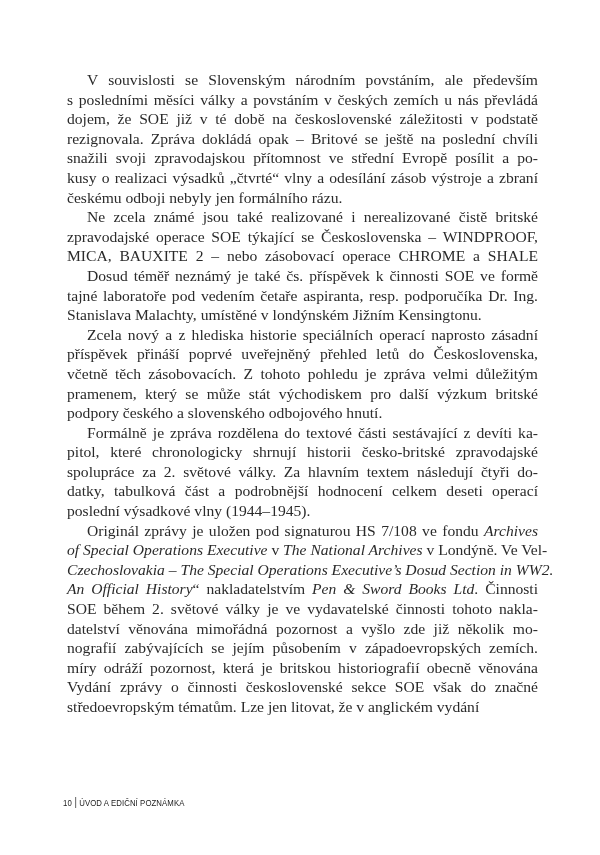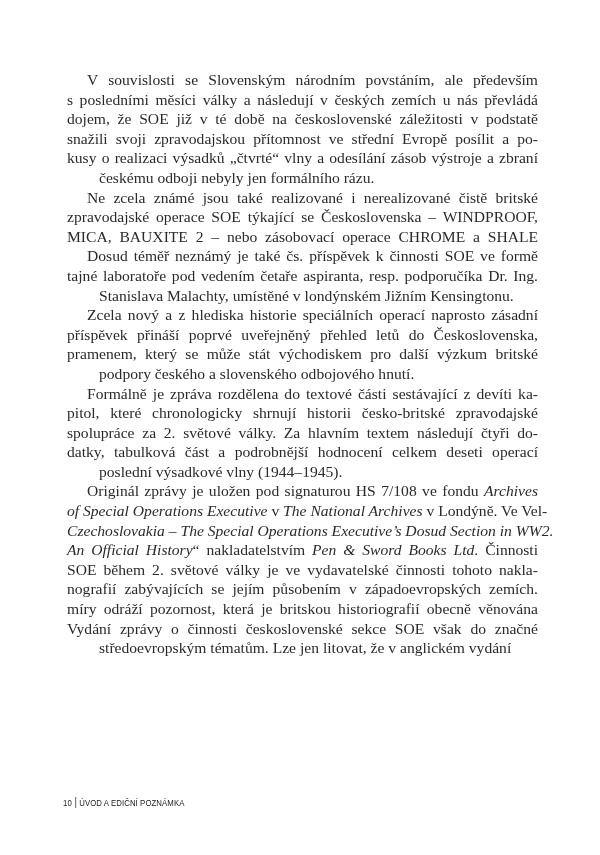--- a/index.html
+++ b/index.html
@@ -10,73 +10,76 @@
   .text-block {
     position: absolute; left: 67px; top: 70px; width: 471px;
     font-family: "Liberation Serif", "DejaVu Serif", serif;
     font-size: 15.6px; line-height: 19.6px; color: #2a2a2a;
     text-align: justify; hyphens: manual;
   }
   .line {
     display: block; white-space: nowrap; text-align: justify; text-align-last: justify;
     height: 19.6px; overflow: visible;
   }
-  .line.last { text-align-last: left; margin-left: 32px; }
+  .line.last { text-align-last: left; }
   .line.indent { padding-left: 20px; }
   .i { font-style: italic; }
   .footer {
     position: absolute; left: 63px; top: 797px;
     font-family: "Liberation Sans", "DejaVu Sans", sans-serif;
     font-size: 9.5px; color: #222; letter-spacing: 0.1px;
     transform: scaleX(0.82); transform-origin: left center;
   }
   .footer .sep { display: inline-block; width: 1px; height: 11px; background: #444; margin: 0 4px; vertical-align: -2px; }
 </style>
 </head>
 <body>
 
 <div class="page">
   <div class="text-block" id="text-block">
       <div>
         <span class="line indent">V souvislosti se Slovenským národním povstáním, ale především</span>
-        <span class="line">s posledními měsíci války a následují v českých zemích u nás převládá</span>
+        <span class="line">s posledními měsíci války a povstáním v českých zemích u nás převládá</span>
         <span class="line">dojem, že SOE již v té době na československé záležitosti v podstatě</span>
+        <span class="line">rezignovala. Zpráva dokládá opak – Britové se ještě na poslední chvíli</span>
         <span class="line">snažili svoji zpravodajskou přítomnost ve střední Evropě posílit a po-</span>
         <span class="line">kusy o realizaci výsadků „čtvrté“ vlny a odesílání zásob výstroje a zbraní</span>
         <span class="line last">českému odboji nebyly jen formálního rázu.</span>
       </div>
       <div>
         <span class="line indent">Ne zcela známé jsou také realizované i nerealizované čistě britské</span>
         <span class="line">zpravodajské operace SOE týkající se Československa – WINDPROOF,</span>
         <span class="line">MICA, BAUXITE 2 – nebo zásobovací operace CHROME a SHALE</span>
       </div>
       <div>
         <span class="line indent">Dosud téměř neznámý je také čs. příspěvek k činnosti SOE ve formě</span>
         <span class="line">tajné laboratoře pod vedením četaře aspiranta, resp. podporučíka Dr. Ing.</span>
         <span class="line last">Stanislava Malachty, umístěné v londýnském Jižním Kensingtonu.</span>
       </div>
       <div>
         <span class="line indent">Zcela nový a z hlediska historie speciálních operací naprosto zásadní</span>
         <span class="line">příspěvek přináší poprvé uveřejněný přehled letů do Československa,</span>
+        <span class="line">včetně těch zásobovacích. Z tohoto pohledu je zpráva velmi důležitým</span>
         <span class="line">pramenem, který se může stát východiskem pro další výzkum britské</span>
         <span class="line last">podpory českého a slovenského odbojového hnutí.</span>
       </div>
       <div>
         <span class="line indent">Formálně je zpráva rozdělena do textové části sestávající z devíti ka-</span>
         <span class="line">pitol, které chronologicky shrnují historii česko-britské zpravodajské</span>
         <span class="line">spolupráce za 2. světové války. Za hlavním textem následují čtyři do-</span>
         <span class="line">datky, tabulková část a podrobnější hodnocení celkem deseti operací</span>
         <span class="line last">poslední výsadkové vlny (1944–1945).</span>
       </div>
       <div>
         <span class="line indent">Originál zprávy je uložen pod signaturou HS 7/108 ve fondu <span class="i">Archives</span></span>
         <span class="line"><span class="i">of Special Operations Executive</span> v <span class="i">The National Archives</span> v Londýně. Ve Vel-</span>
         <span class="line"><span class="i">Czechoslovakia – The Special Operations Executive’s Dosud Section in WW2.</span></span>
         <span class="line"><span class="i">An Official History</span>“ nakladatelstvím <span class="i">Pen &amp; Sword Books Ltd</span>. Činnosti</span>
         <span class="line">SOE během 2. světové války je ve vydavatelské činnosti tohoto nakla-</span>
+        <span class="line">datelství věnována mimořádná pozornost a vyšlo zde již několik mo-</span>
         <span class="line">nografií zabývajících se jejím působením v západoevropských zemích.</span>
         <span class="line">míry odráží pozornost, která je britskou historiografií obecně věnována</span>
         <span class="line">Vydání zprávy o činnosti československé sekce SOE však do značné</span>
         <span class="line last">středoevropským tématům. Lze jen litovat, že v anglickém vydání</span>
       </div>
     </div>
   <div class="footer">
     <span>10</span><span class="sep"></span><span>ÚVOD A EDIČNÍ POZNÁMKA</span>
   </div>
 </div>

